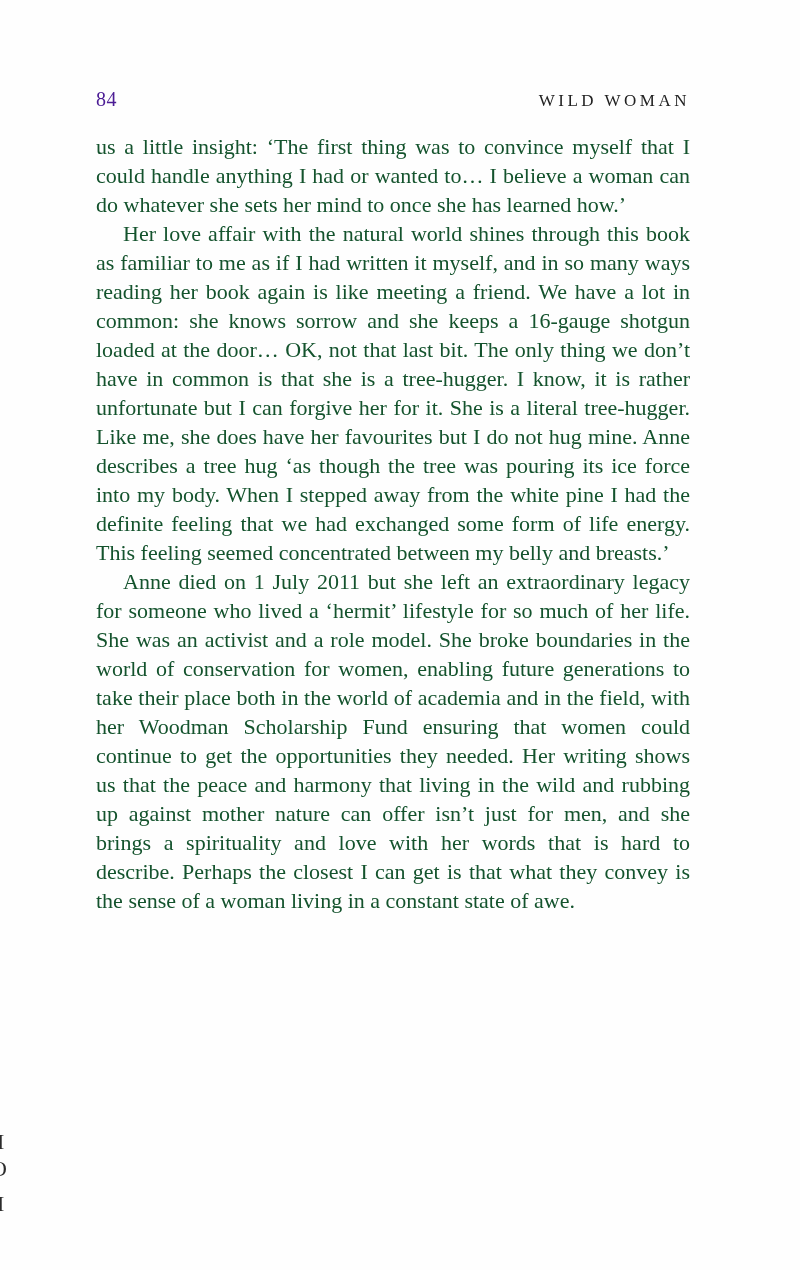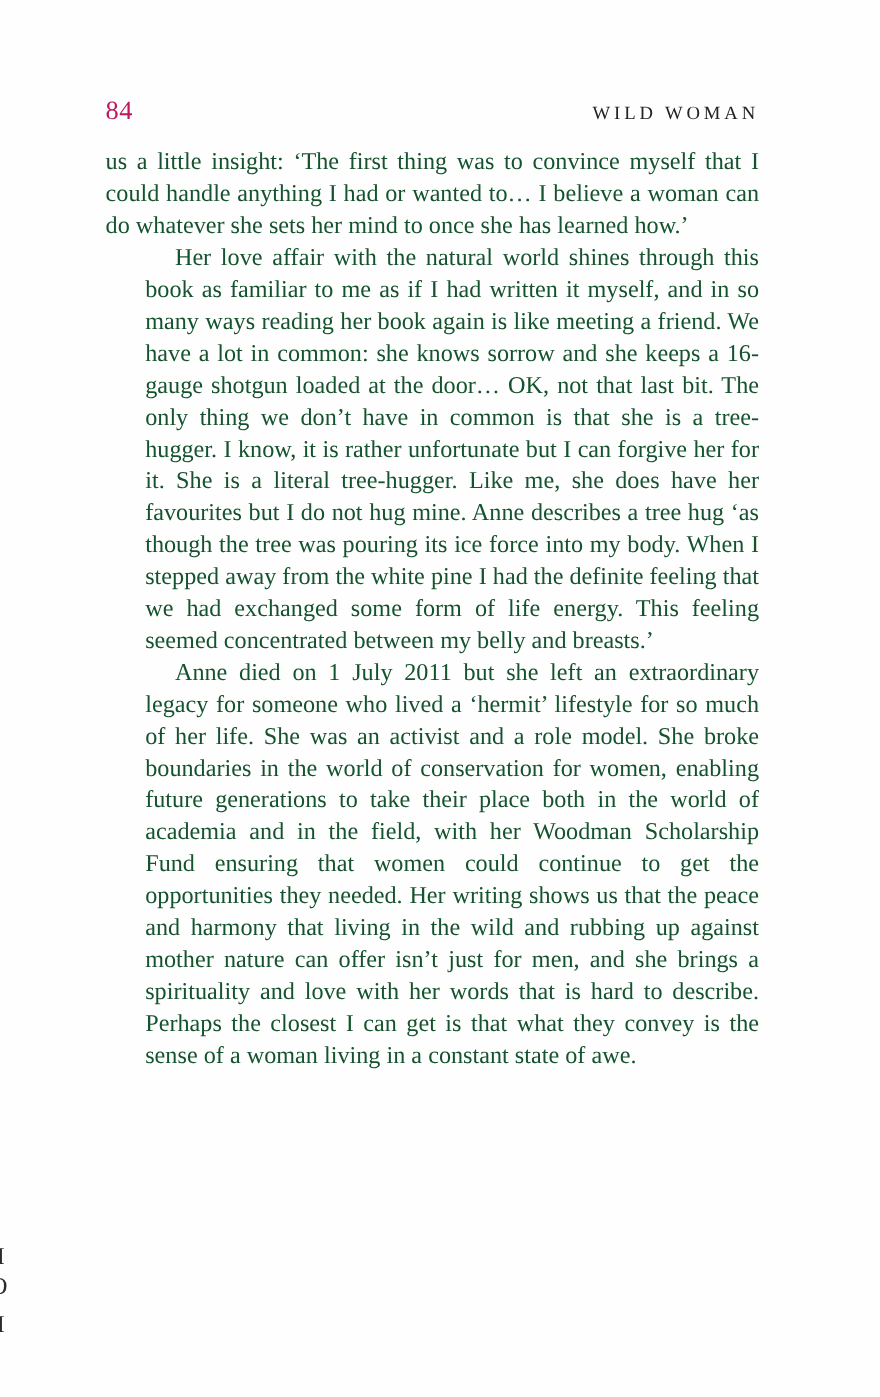--- a/index.html
+++ b/index.html
@@ -19,22 +19,22 @@
   .running-head {
     position: absolute;
     top: 88px;
     left: 96px;
     width: 594px;
     display: flex;
     justify-content: space-between;
     align-items: baseline;
   }
   .page-number {
-    font-size: 24px;
-    color: #be185d;
+    font-size: 20px;
+    color: #4c1d95;
     letter-spacing: 0.5px;
   }
   .header-title {
     font-size: 17px;
     color: #222222;
     letter-spacing: 3.5px;
     margin-left: 28px;
   }
   .body-text {
     position: absolute;
@@ -45,21 +45,20 @@
     line-height: 29px;
     text-align: justify;
     color: #14532d;
   }
   .body-text p {
     margin: 0;
     padding: 0;
   }
   .body-text p.indent {
     text-indent: 27px;
-    margin-left: 36px;
   }
   .edge-fragment {
     position: absolute;
     font-size: 22px;
     line-height: 22px;
     color: #2b2b2b;
     font-family: "Liberation Serif", serif;
   }
   .edge-fragment.f1 { top: 1131px; left: -3px; }
   .edge-fragment.f2 { top: 1158px; left: -9px; }

